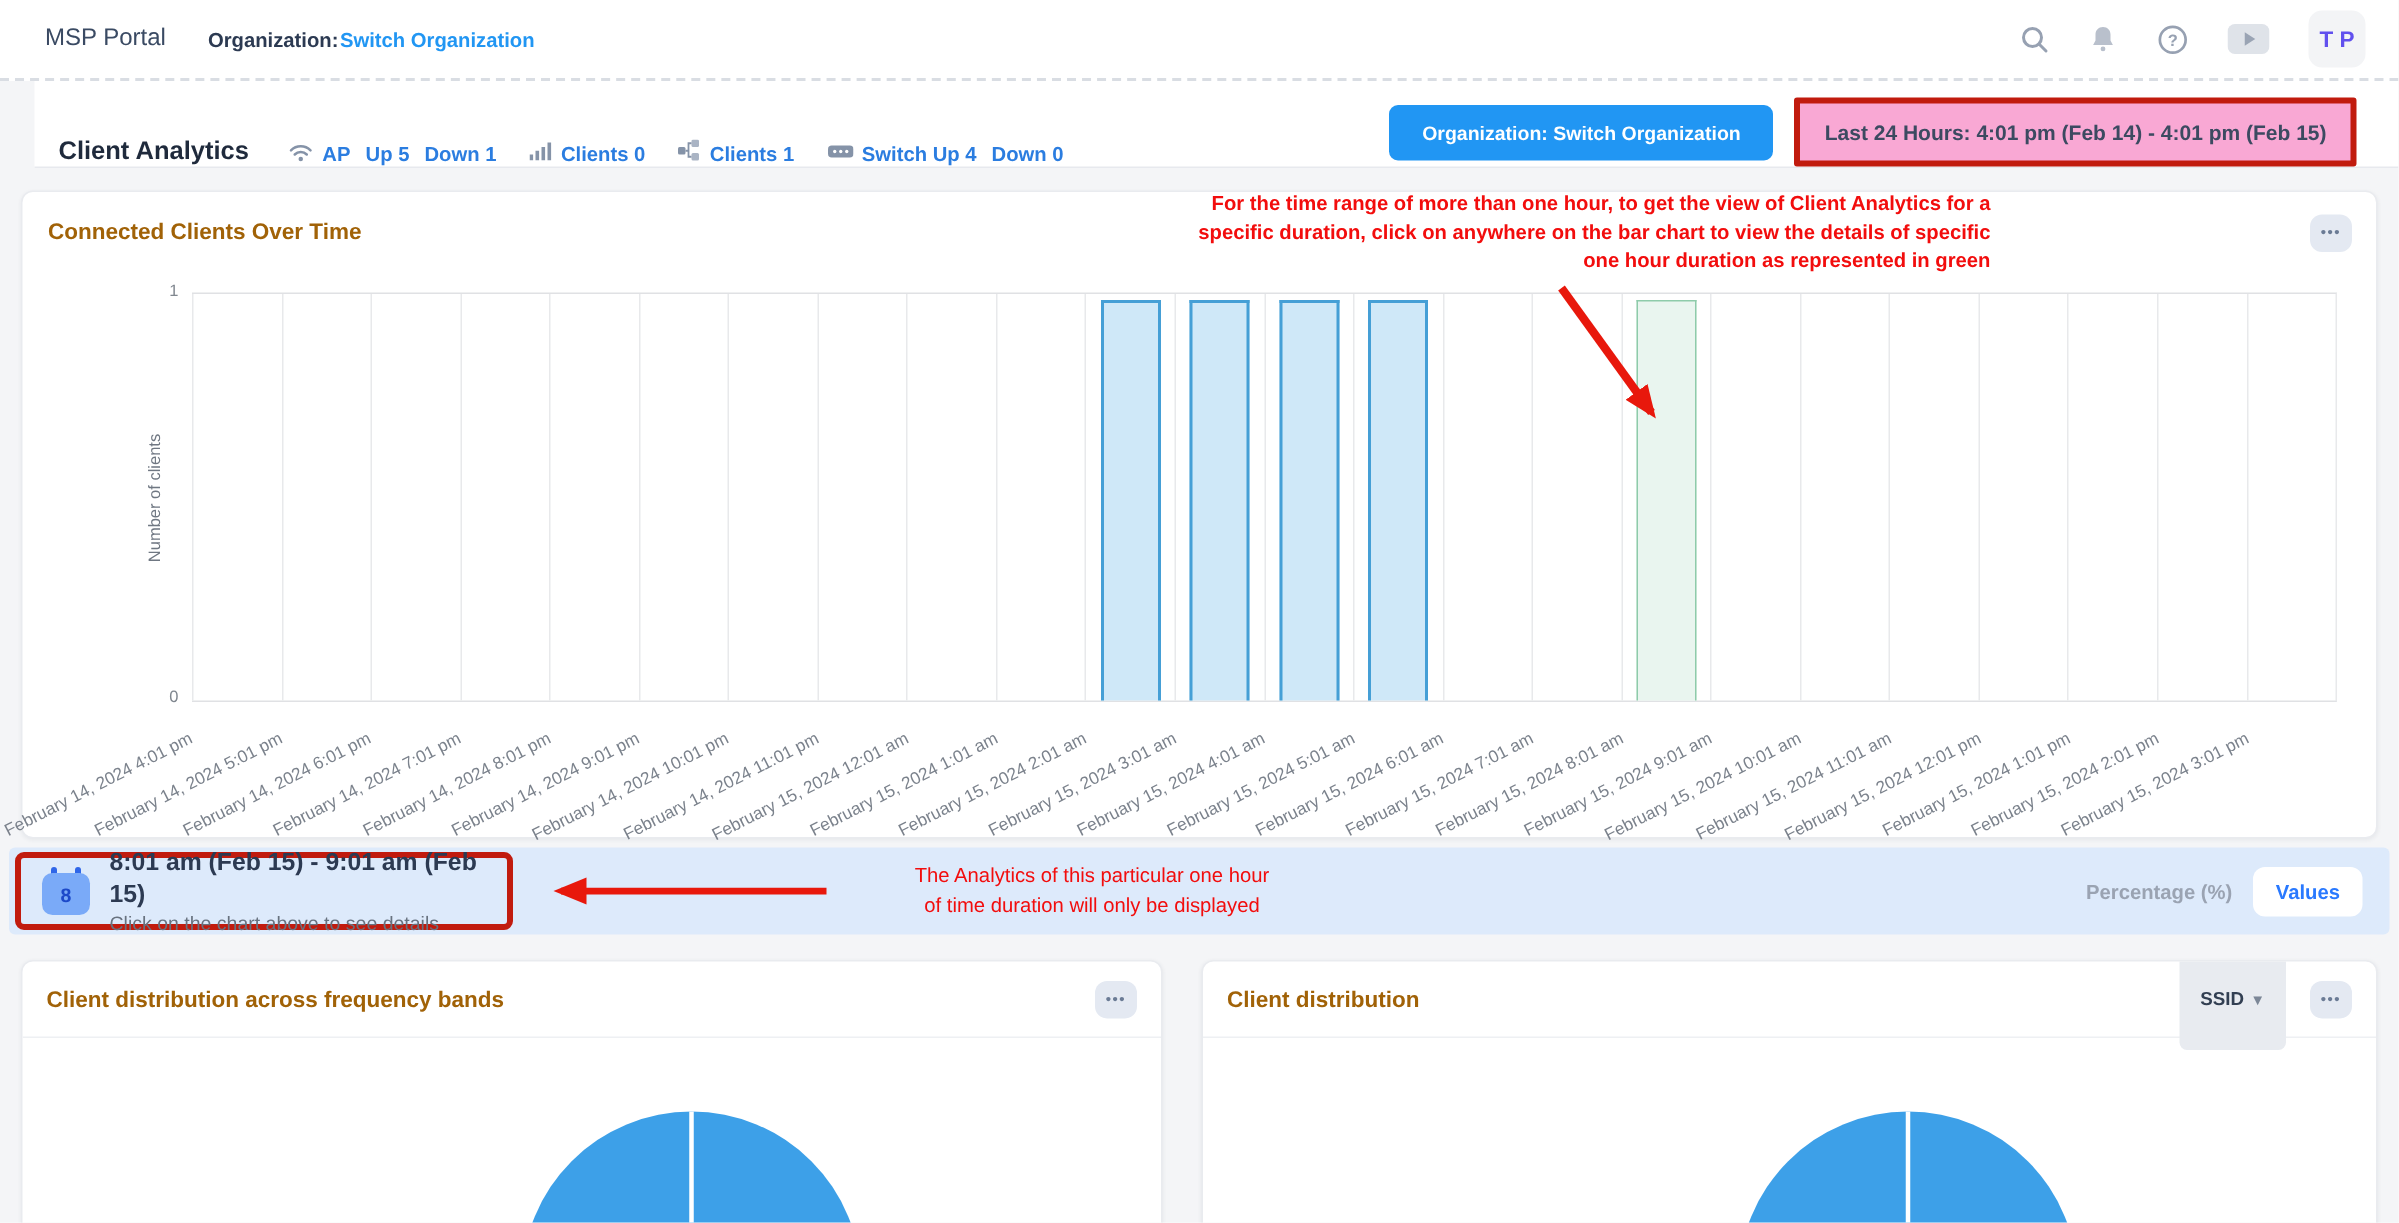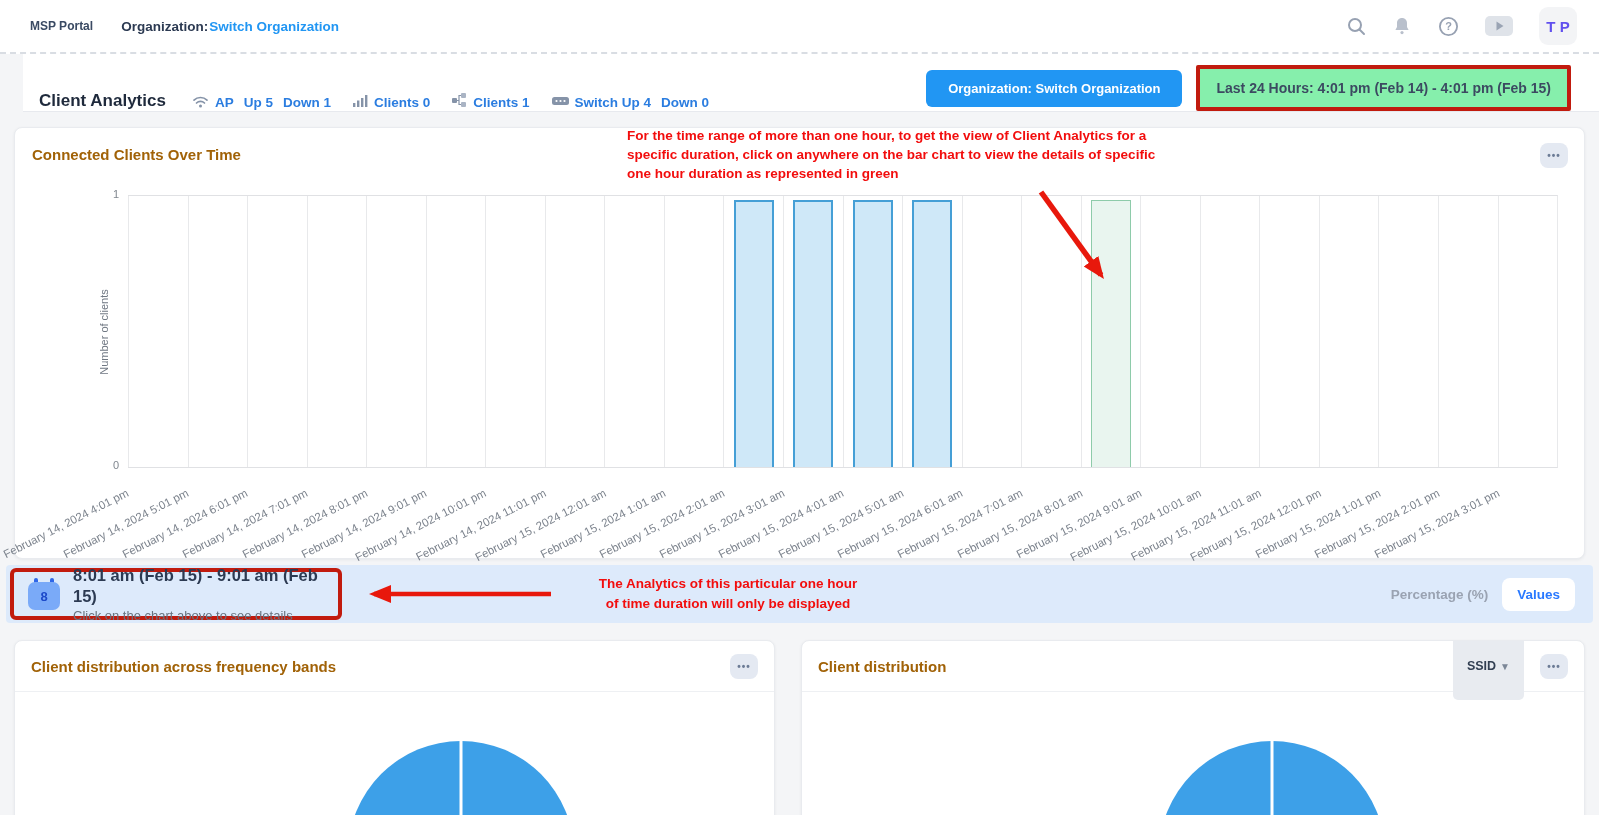--- a/index.html
+++ b/index.html
@@ -2,54 +2,54 @@
 <html style="--accent-blue: #2196f3; --bar-fill: #cfe8f8; --bar-border: #459fd6; --highlight-fill: #e9f5ef; --highlight-border: #8ecbaa; --pie-blue: #3da0e8; --selection-bg: #ddeafb; --annotation-red: #f20d0d; --box-red: #c11b0e;"><head>
 <meta charset="utf-8">
 <style>
   * { margin:0; padding:0; box-sizing:border-box; }
   html,body { width:1599px; height:815px; overflow:hidden; background:#f4f5f7;
     font-family:"Liberation Sans","DejaVu Sans",sans-serif; }
 
   
   .topbar { height:54px; background:#fff; border-bottom:2px dashed #d9dde3;
     display:flex; align-items:center; padding:0 22px 0 30px; }
-  .brand { font-size:12px; font-weight:bold; color:#3a4a63; cursor:pointer; }
+  .brand { font-size:16px; font-weight:normal; color:#3a4a63; cursor:pointer; }
   .org-label { font-size:13.5px; font-weight:bold; color:#2c3a52; margin-left:28px; }
   .org-link { font-size:13.5px; font-weight:bold; color:#2196f3; margin-left:1px; cursor:pointer; text-decoration:none; }
   .topbar-right { margin-left:auto; display:flex; align-items:center; gap:26px; }
   .hicon { display:inline-flex; align-items:center; justify-content:center; cursor:pointer; }
   .avatar { width:38px; height:38px; border-radius:9px; background:#f3f4f6; color:#6150ee;
     font-size:15px; font-weight:bold; display:flex; align-items:center; justify-content:center; cursor:pointer; }
 
   
   .toolbar { height:58px; background:#fff; border-bottom:1px solid #e7e9ee;
     display:flex; align-items:flex-end; padding:0 28px 0 16px;margin-left:23px; }
   .page-title { font-size:17px; font-weight:bold; color:#1f2a3c; }
   .stats { display:flex; align-items:center; gap:22px; margin-left:26px; }
   .stat { display:flex; align-items:center; gap:6px; font-size:13.5px; font-weight:bold; color:#2b7de0; }
   .stat span:empty { display:none; }
   .stat .s-part { margin-left:4px; }
   .toolbar-right { margin-left:auto; display:flex; align-items:center; gap:14px; }
   .org-button { background:#2196f3; color:#fff; font-size:13px; font-weight:bold;
     border:none; border-radius:6px; padding:11px 22px; cursor:pointer; }
-  .time-range-box { border:4px solid var(--box-red,#c11b0e); background:#86efac; border-radius:2px;
+  .time-range-box { border:4px solid var(--box-red,#c11b0e); background:#f9a8d4; border-radius:2px;
     padding:11px 16px; font-size:14px; font-weight:bold; color:#3c4a61; cursor:pointer; }
 
   main { padding:0 14px; }
 
   
   .card { background:#fff; border:1px solid #e9ebef; border-radius:8px;
     box-shadow:0 1px 3px rgba(40,50,70,.07); position:relative; }
   .chart-card { margin-top:15px; height:432px; }
   .card-title { font-size:15px; font-weight:bold; color:#a16207; }
   .chart-card .card-title { position:absolute; left:17px; top:18px; }
   .dots-btn { width:28px; height:25px; border-radius:8px; background:#e4e9f2; border:none; cursor:pointer;
     color:#6b7b95; font-size:10px; font-weight:bold; letter-spacing:1px; line-height:25px; text-align:center; }
   .chart-card .dots-btn { position:absolute; right:16px; top:15px; }
-  .chart-note { position:absolute; left:612px; top:-2px; width:700px; text-align:left;
+  .chart-note { position:absolute; left:612px; top:-2px; width:700px; text-align:right;
     color:var(--annotation-red,#f20d0d); font-size:13.5px; font-weight:bold; line-height:1.42;
     white-space:pre-line; }
 
   .ylabel-wrap { position:absolute; left:82px; top:67px; height:273px; width:14px;
     display:flex; align-items:center; justify-content:center; }
   .ylabel-wrap span { transform:rotate(-90deg); white-space:nowrap; font-size:11px; color:#6f7782; }
   .ytick { position:absolute; left:78px; width:26px; text-align:right; font-size:11px; color:#80878f; }
   .ytick.top { top:60px; } .ytick.bottom { top:331px; }
 
   .plot { position:absolute; left:113px; right:26px; top:67px; height:273px;
@@ -77,21 +77,21 @@
     display:flex; align-items:center; gap:13px; padding:0 10px 0 14px; cursor:pointer; }
   .cal-icon { position:relative; width:32px; height:32px; flex:0 0 32px; }
   .cal-body { position:absolute; left:0; right:0; top:4px; bottom:0; background:#7aaaf8; border-radius:7px;
     display:flex; align-items:center; justify-content:center;
     color:#1c49c9; font-size:13px; font-weight:bold; }
   .cal-icon i { position:absolute; top:0; width:4px; height:9px; background:#2f66e8; border-radius:2px; }
   .cal-icon i.l { left:6px; } .cal-icon i.r { right:6px; }
   .range-text .r-title { font-size:16.5px; font-weight:bold; color:#2c3a52; line-height:1.25; }
   .range-text .r-hint { font-size:13px; color:#68727f; margin-top:2px; }
   .selection-note { position:absolute; left:552px; top:9px; width:340px; text-align:center;
-    color:var(--annotation-red,#f20d0d); font-size:13.5px; font-weight:bold; line-height:1.45; white-space:pre-line; }
+    color:var(--annotation-red,#f20d0d); font-size:13.5px; font-weight:normal; line-height:1.45; white-space:pre-line; }
   .sel-right { position:absolute; right:18px; top:0; height:100%; display:flex; align-items:center; gap:14px; }
   .toggle-muted { font-size:13.5px; font-weight:bold; color:#9aa3b2; cursor:pointer; }
   .toggle-active { font-size:13.5px; font-weight:bold; color:#2979ff; background:#fff;
     border:none; border-radius:8px; padding:9px 15px; cursor:pointer; }
 
   
   .bottom-row { display:flex; gap:26px; margin-top:17px; }
   .b-card { height:400px; overflow:hidden; }
   .b-card.left { width:761px; flex:0 0 761px; }
   .b-card.right { flex:1 1 auto; }

